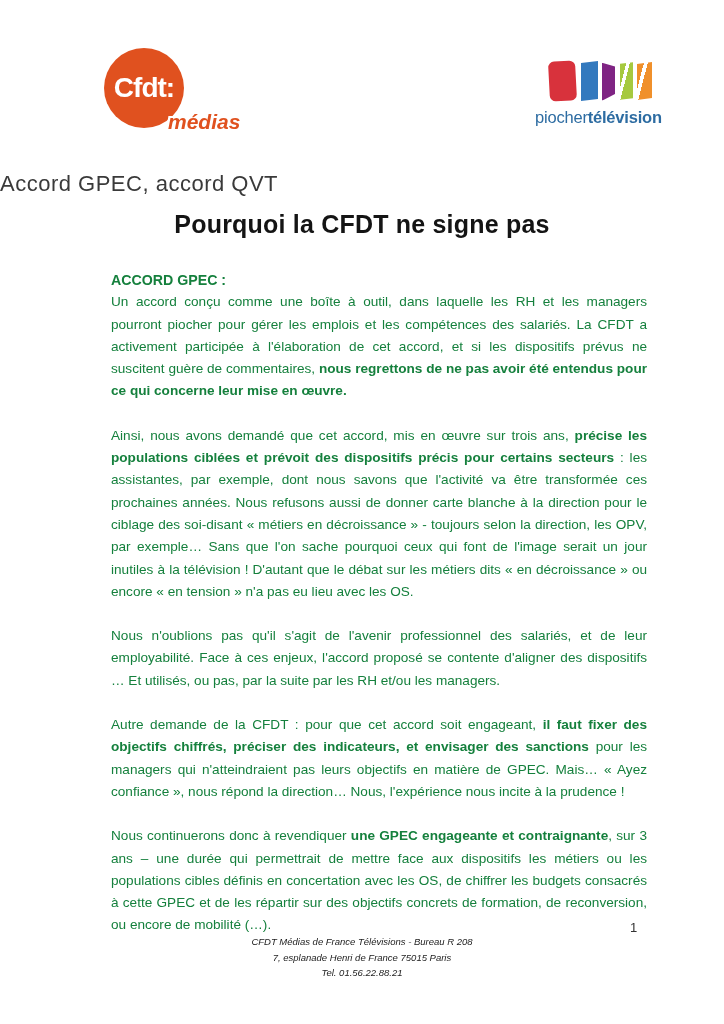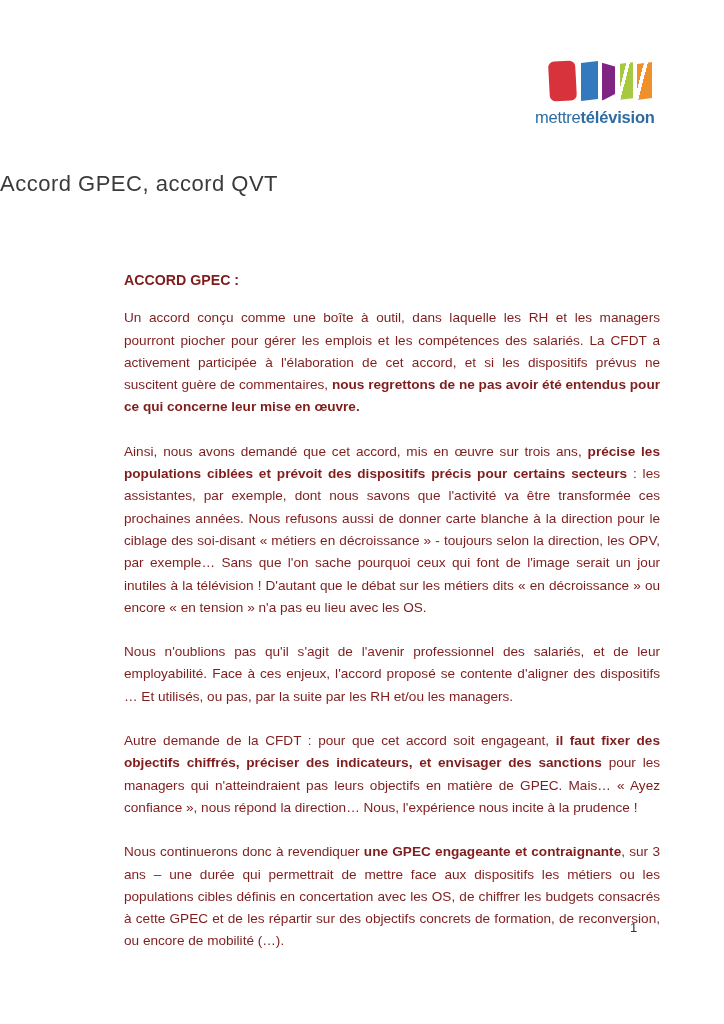--- a/index.html
+++ b/index.html
@@ -43,62 +43,74 @@
     position:absolute;left:0;top:171px;width:100%;
     text-align:left;font-size:22px;color:#3a3a3a;letter-spacing:0.5px;
   }
   .doc-title{
     position:absolute;left:0;top:210px;width:100%;
     text-align:center;font-size:25px;font-weight:bold;color:#141414;letter-spacing:0.2px;
   }
 
   
   .body-block{
-    position:absolute;left:124px;top:269px;width:536px;
-    font-size:13.6px;line-height:22.3px;text-align:justify;color:#7f1d1d;
+    position:absolute;left:111px;top:269px;width:536px;
+    font-size:13.6px;line-height:22.3px;text-align:justify;color:#15803d;
   }
   .section-heading{font-weight:bold;font-size:14.2px;}
-  .body-block p{margin:16px 0 22px 0;}
+  .body-block p{margin:0 0 22px 0;}
   .body-block p span.b{font-weight:bold;}
 
   
   .footer{
     position:absolute;left:0;top:934px;width:100%;
     text-align:center;font-style:italic;font-size:9.5px;line-height:15.5px;color:#222222;
   }
   .page-number{
     position:absolute;left:630px;top:920px;font-size:13px;color:#333333;
   }
 </style>
 </head>
 <body>
 
 <div class="page">
 
+  <div class="cfdt-logo">
+    <div class="cfdt-circle" style="background: rgb(224, 81, 31);">
+      <span>Cfdt:</span>
+    </div>
+    <div class="cfdt-medias" style="color: rgb(224, 81, 31);">médias</div>
+  </div>
 
   <div class="ftv-logo">
     <div class="ftv-flags">
         <div class="flag f1" style="background: rgb(216, 50, 60);"></div>
         <div class="flag f2" style="background: rgb(50, 121, 190);"></div>
         <div class="flag f3" style="background: rgb(127, 36, 131);"></div>
         <div class="flag f4" style="background: linear-gradient(105deg, rgb(166, 201, 63) 0px, rgb(166, 201, 63) 28%, rgb(255, 255, 255) 28%, rgb(255, 255, 255) 44%, rgb(166, 201, 63) 44%, rgb(166, 201, 63) 100%);"></div>
         <div class="flag f5" style="background: linear-gradient(105deg, rgb(240, 144, 43) 0px, rgb(240, 144, 43) 28%, rgb(255, 255, 255) 28%, rgb(255, 255, 255) 44%, rgb(240, 144, 43) 44%, rgb(240, 144, 43) 100%);"></div>
       </div>
-    <div class="ftv-text" style="color: rgb(45, 108, 162);"><span>mettre</span><b>télévision</b></div>
+    <div class="ftv-text" style="color: rgb(45, 108, 162);"><span>piocher</span><b>télévision</b></div>
   </div>
 
   <div class="subtitle">Accord GPEC, accord QVT</div>
+  <div class="doc-title">Pourquoi la CFDT ne signe pas</div>
 
   <div class="body-block">
     <div class="section-heading">ACCORD GPEC :</div>
     <div>
         <p><span>Un accord conçu comme une boîte à outil, dans laquelle les RH et les managers pourront piocher pour gérer les emplois et les compétences des salariés. La CFDT a activement participée à l'élaboration de cet accord, et si les dispositifs prévus ne suscitent guère de commentaires, </span><span class="b">nous regrettons de ne pas avoir été entendus pour ce qui concerne leur mise en œuvre.</span></p>
         <p><span>Ainsi, nous avons demandé que cet accord, mis en œuvre sur trois ans, </span><span class="b">précise les populations ciblées et prévoit des dispositifs précis pour certains secteurs</span><span> : les assistantes, par exemple, dont nous savons que l'activité va être transformée ces prochaines années. Nous refusons aussi de donner carte blanche à la direction pour le ciblage des soi-disant « métiers en décroissance » - toujours selon la direction, les OPV, par exemple… Sans que l'on sache pourquoi ceux qui font de l'image serait un jour inutiles à la télévision ! D'autant que le débat sur les métiers dits « en décroissance » ou encore « en tension » n'a pas eu lieu avec les OS.</span></p>
         <p><span>Nous n'oublions pas qu'il s'agit de l'avenir professionnel des salariés, et de leur employabilité. Face à ces enjeux, l'accord proposé se contente d'aligner des dispositifs … Et utilisés, ou pas, par la suite par les RH et/ou les managers.</span></p>
         <p><span>Autre demande de la CFDT : pour que cet accord soit engageant, </span><span class="b">il faut fixer des objectifs chiffrés, préciser des indicateurs, et envisager des sanctions</span><span> pour les managers qui n'atteindraient pas leurs objectifs en matière de GPEC.  Mais… « Ayez confiance », nous répond la direction… Nous, l'expérience nous incite à la prudence !</span></p>
         <p><span>Nous continuerons donc à revendiquer </span><span class="b">une GPEC engageante et contraignante</span><span>, sur 3 ans – une durée qui permettrait de mettre face aux dispositifs les métiers ou les populations cibles définis en concertation avec les OS, de chiffrer les budgets consacrés à cette GPEC et de les répartir sur des objectifs concrets de formation, de reconversion, ou encore de mobilité (…).</span></p>
       </div>
   </div>
 
+  <div class="footer">
+    <div>CFDT Médias de France Télévisions - Bureau R 208</div>
+    <div>7, esplanade Henri de France 75015 Paris</div>
+    <div>Tel. 01.56.22.88.21</div>
+  </div>
 
   <div class="page-number">1</div>
 
 </div>
 
 </body></html>

